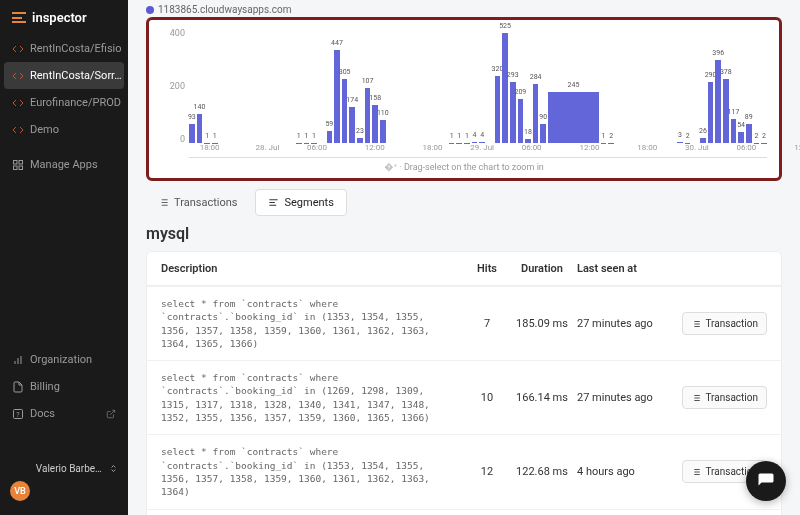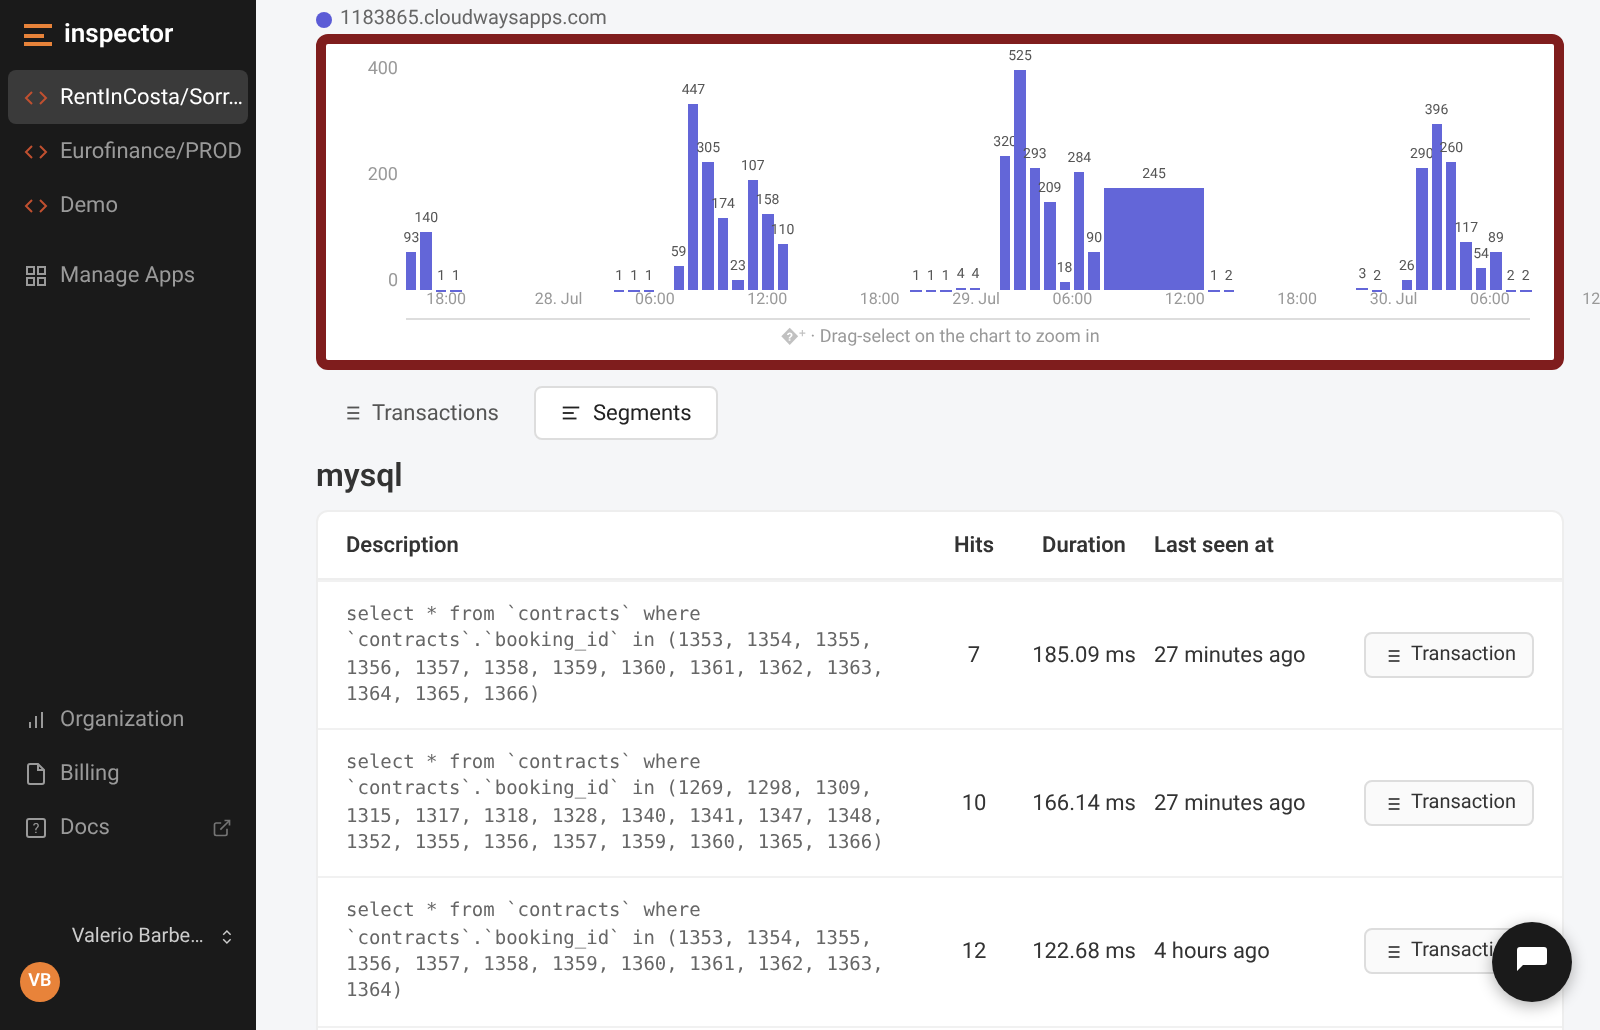--- a/index.html
+++ b/index.html
@@ -1,34 +1,34 @@
 <!DOCTYPE html>
 <html><head>
 <meta charset="utf-8">
 <style>
 * { margin:0; padding:0; box-sizing:border-box; }
 body { font-family:-apple-system,BlinkMacSystemFont,"Segoe UI",Roboto,sans-serif; font-size:12px; color:#333; background:#f5f6f8; width:800px; height:515px; overflow:hidden; position:relative; }
-.app { display:flex; width:100%; height:100%;gap:12px; }
+.app { display:flex; width:100%; height:100%; }
 .sidebar { width:128px; background:#1a1a1a; color:#aaa; display:flex; flex-direction:column; font-size:11px; }
 .logo { padding:10px 12px; color:#fff; font-weight:600; font-size:13px; display:flex; align-items:center; gap:6px; }
 .logo-mark { width:14px; height:11px; display:flex; flex-direction:column; justify-content:space-between; }
 .logo-mark span { display:block; height:2px; background:#e8833a; }
 .logo-mark span:nth-child(2){width:70%}
 .nav { flex:1; }
 .nav-item { padding:7px 12px; display:flex; align-items:center; gap:6px; cursor:pointer; color:#9a9a9a; white-space:nowrap; overflow:hidden; text-overflow:ellipsis; }
 .nav-item.active { background:#3a3a3a; color:#fff; border-radius:4px; margin:0 4px; padding:7px 8px;}
 .nav-item svg { flex-shrink:0; }
 .nav-sep { height:8px; }
 .bottom-nav { margin-top:auto; padding-bottom:6px;}
 .user-row { display:flex; align-items:center; gap:6px; padding:8px 10px; }
 .avatar { width:20px; height:20px; border-radius:50%; background:#e8833a; color:#fff; display:flex; align-items:center; justify-content:center; font-size:9px; font-weight:600;margin-top:46px;}
 .main { flex:1; overflow-y:auto; padding:0 18px 18px; }
 .host-legend { font-size:10px; color:#666; display:flex; align-items:center; gap:4px; padding:4px 0 2px;}
 .dot { width:8px; height:8px; border-radius:50%; background:#5b5bd6; display:inline-block;}
-.chart-card { background:#fff; border:5px solid #7f1d1d; border-radius:6px; padding:8px 12px 6px; margin-bottom:8px;}
+.chart-card { background:#fff; border:3px solid #7f1d1d; border-radius:6px; padding:8px 12px 6px; margin-bottom:8px;}
 .chart { position:relative; height:130px; display:flex; }
 .y-axis { width:28px; display:flex; flex-direction:column; justify-content:space-between; align-items:flex-end; font-size:9px; color:#999; padding-bottom:14px; padding-right:4px;}
 .plot { flex:1; position:relative; border-bottom:1px solid #ddd; }
 .bars { position:absolute; inset:0 0 14px 0; display:flex; align-items:flex-end; gap:2px; }
 .bar { flex:1; background:#6366d8; position:relative; min-width:3px;}
 .bar-lbl { position:absolute; top:-11px; left:50%; transform:translateX(-50%); font-size:7px; color:#555; white-space:nowrap;}
 .x-axis { position:absolute; bottom:0; left:0; right:0; height:14px; display:flex; font-size:8px; color:#999; }
 .x-tick { position:absolute; transform:translateX(-50%); }
 .chart-hint { text-align:center; font-size:9px; color:#999; padding-top:4px;}
 .tabs { display:flex; gap:6px; margin:8px 0;}
@@ -57,20 +57,27 @@
     <div class="logo">
       <span class="logo-mark">
           <span></span>
           <span></span>
           <span></span>
         </span>
       <span>inspector</span>
     </div>
     <div class="nav">
       <div id="app-list">
+          <div class="nav-item">
+            <svg width="12" height="12" viewBox="0 0 24 24" fill="none" stroke="#c05030" stroke-width="2">
+              <polyline points="16 18 22 12 16 6"></polyline>
+              <polyline points="8 6 2 12 8 18"></polyline>
+            </svg>
+            <span>RentInCosta/Efisio</span>
+          </div>
           <div class="nav-item active">
             <svg width="12" height="12" viewBox="0 0 24 24" fill="none" stroke="#c05030" stroke-width="2">
               <polyline points="16 18 22 12 16 6"></polyline>
               <polyline points="8 6 2 12 8 18"></polyline>
             </svg>
             <span>RentInCosta/Sorr…</span>
           </div>
           <div class="nav-item">
             <svg width="12" height="12" viewBox="0 0 24 24" fill="none" stroke="#c05030" stroke-width="2">
               <polyline points="16 18 22 12 16 6"></polyline>
@@ -278,21 +285,21 @@
               <div class="bar" style="height: 4.72727%;">
                 <span class="bar-lbl">26</span>
               </div>
               <div class="bar" style="height: 52.7273%;">
                 <span class="bar-lbl">290</span>
               </div>
               <div class="bar" style="height: 72%;">
                 <span class="bar-lbl">396</span>
               </div>
               <div class="bar" style="height: 55.6364%;">
-                <span class="bar-lbl">260</span>
+                <span class="bar-lbl">378</span>
               </div>
               <div class="bar" style="height: 21.2727%;">
                 <span class="bar-lbl">117</span>
               </div>
               <div class="bar" style="height: 9.81818%;">
                 <span class="bar-lbl">54</span>
               </div>
               <div class="bar" style="height: 16.1818%;">
                 <span class="bar-lbl">89</span>
               </div>

